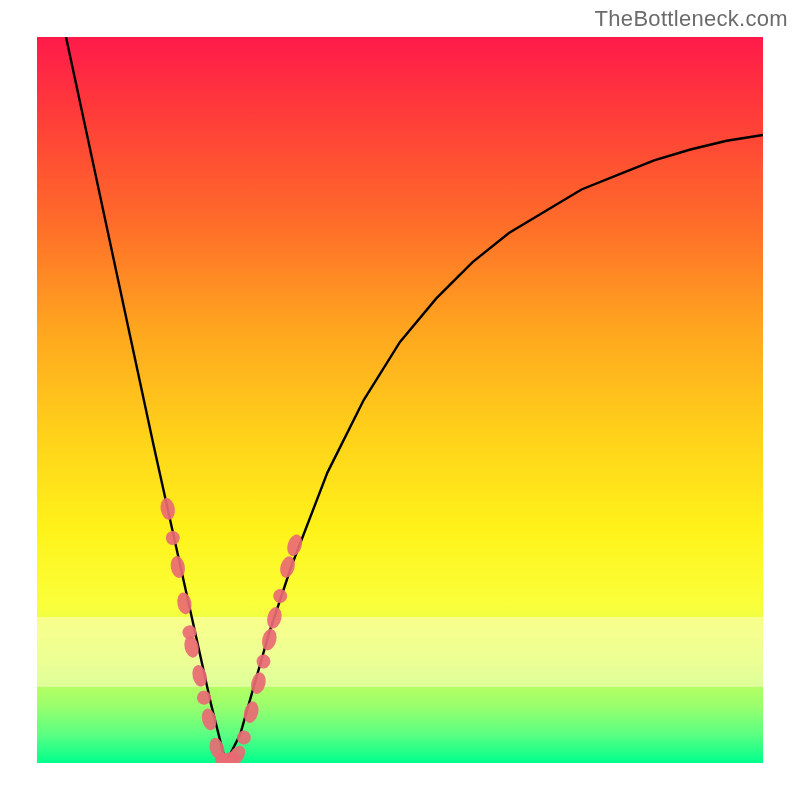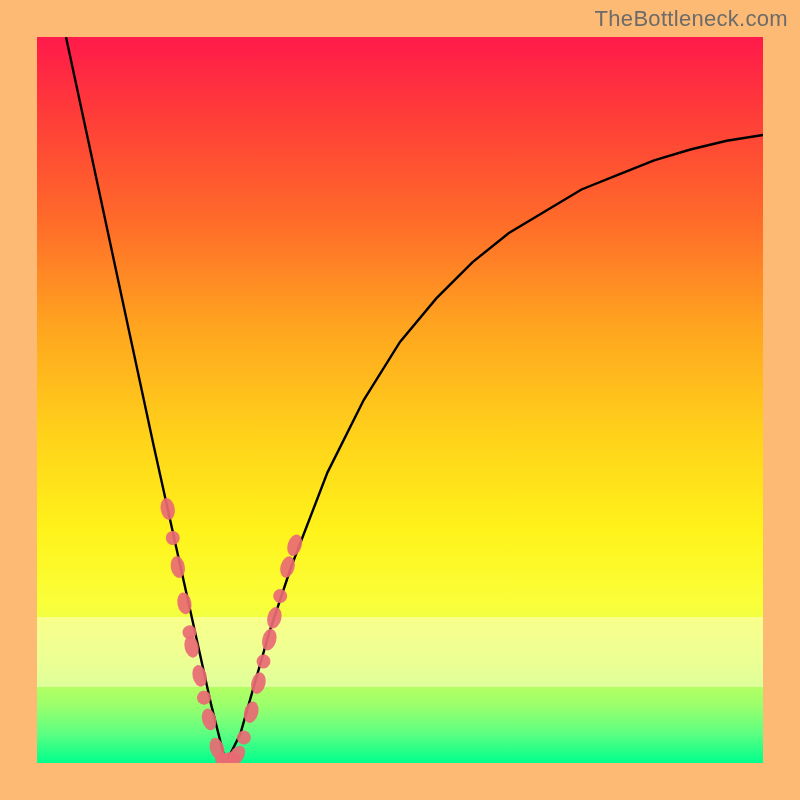--- a/index.html
+++ b/index.html
@@ -10,21 +10,21 @@
     overflow: hidden;
     background: #000;
     font-family: Arial, Helvetica, sans-serif;
   }
   .frame {
     position: absolute;
     left: 0;
     top: 0;
     width: 800px;
     height: 800px;
-    background: #fdba74;
+    background: #ffffff;
   }
   .plot-area {
     position: absolute;
     
     left: 37px;
     top: 37px;
     width: 726px;
     height: 726px;
     overflow: hidden;
   }

